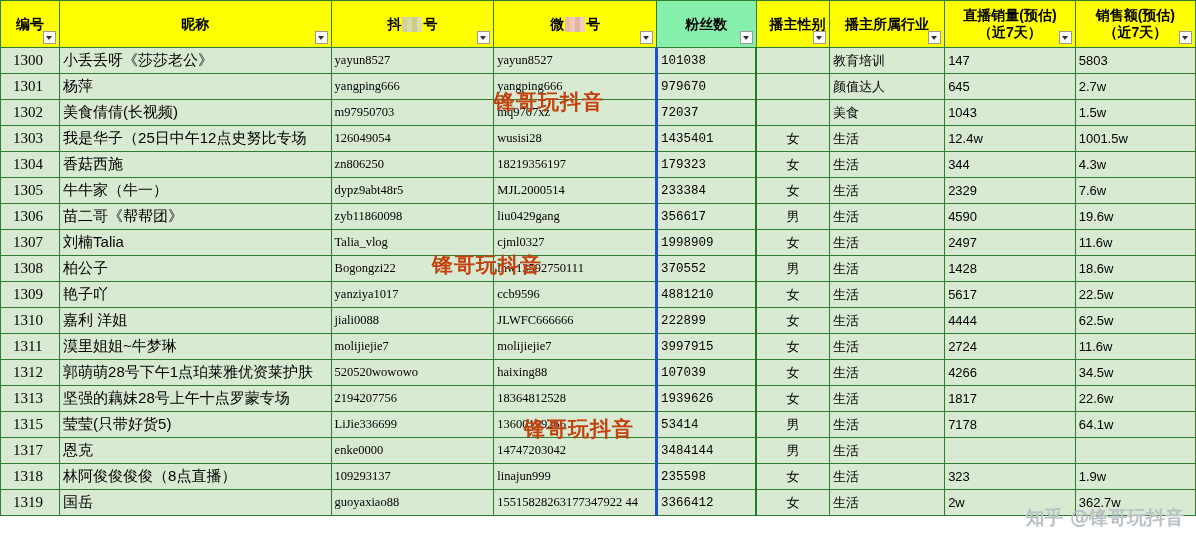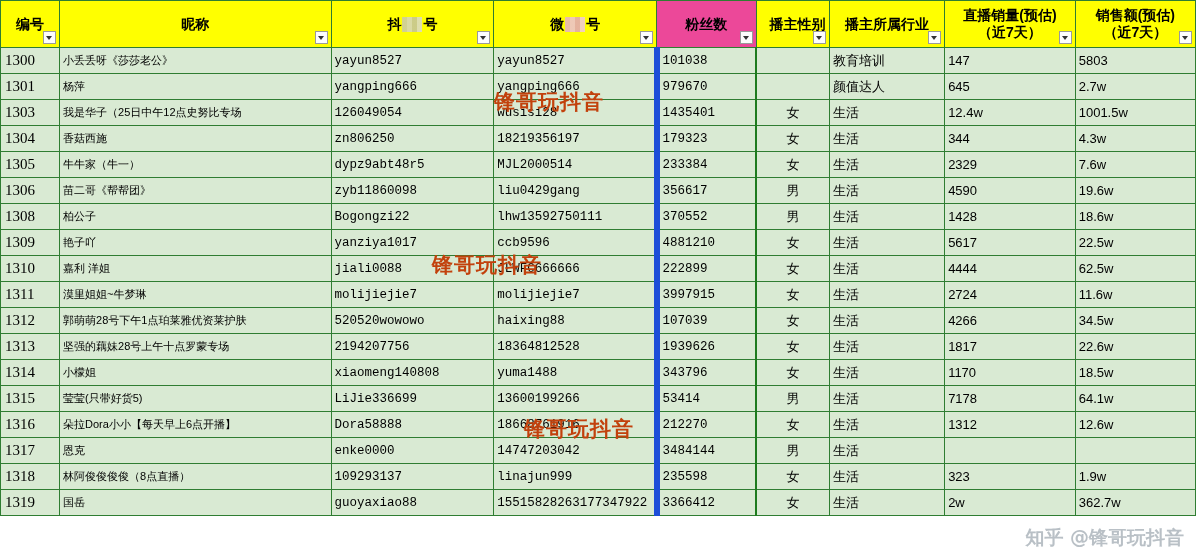--- a/index.html
+++ b/index.html
@@ -29,21 +29,21 @@
   thead th{
     background:#ffff00;
     text-align:center;
     font-weight:bold;
     font-size:14px;
     height:46px;
     line-height:17px;
     position:relative;
     border:1px solid #2f7d32;
   }
-  th.hl-green{background:#ec4899;}
+  th.hl-green{background:#86efac;}
   th .filter-arrow{
     position:absolute;
     right:3px;bottom:3px;
     width:11px;height:11px;
     background:#fdfdfd;
     border:1px solid #9a9a9a;
     display:block;
   }
   th .filter-arrow:after{
     content:"";
@@ -54,33 +54,33 @@
     border-top:4px solid #333;
   }
   tbody td{
     background:#d9ead3;
     font-size:13px;
   }
   td.col-id{
     text-align:left;
     font-family:"Liberation Serif","DejaVu Serif",serif;
     font-size:15px;
-    padding-left:4px;
+    padding-left:12px;
   }
   td.col-nick{
-    font-size:11px;
+    font-size:15px;
   }
   td.mono{
-    font-family:Liberation Mono, monospace;
+    font-family:Liberation Serif, serif;
     font-size:12.5px;
   }
   td.col-fans{
     font-family:"Liberation Mono","DejaVu Sans Mono",monospace;
     font-size:12.5px;
-    border-left:6px solid #1d4ed8;
+    border-left:3px solid #1d4ed8;
     border-right:2px solid #1e7b1e;
   }
   .col-w-id{width:50px;}
   .col-w-nick{width:255px;}
   .col-w-douyin{width:150px;}
   .col-w-weixin{width:150px;}
   .col-w-fans{width:89px;}
   .col-w-gender{width:64px;text-align:center;}
   .col-w-industry{width:104px;}
   .col-w-sales{width:119px;}
@@ -114,21 +114,21 @@
     letter-spacing:1px;
     pointer-events:none;
     white-space:nowrap;
     font-family:"DejaVu Sans","Liberation Sans",sans-serif;
   }
   .wm1{left:494px;top:88px;}
   .wm2{left:432px;top:251px;}
   .wm3{left:524px;top:415px;}
   .wm-zhihu{
     position:absolute;
-    right:12px;bottom:0;
+    right:12px;bottom:20px;
     color:#b9c0c6;
     font-size:19px;
     font-weight:bold;
     white-space:nowrap;
     pointer-events:none;
     font-family:"DejaVu Sans","Liberation Sans",sans-serif;
   }
 </style>
 </head>
 <body>
@@ -197,20 +197,31 @@
         <td class="col-nick col-w-nick">杨萍</td>
         <td class="mono col-w-douyin">yangping666</td>
         <td class="mono col-w-weixin">yangping666</td>
         <td class="col-fans col-w-fans">979670</td>
         <td class="col-w-gender"></td>
         <td class="col-w-industry">颜值达人</td>
         <td class="col-w-sales">645</td>
         <td class="col-w-amount">2.7w</td>
       </tr>
       <tr>
+        <td class="col-id col-w-id">1302</td>
+        <td class="col-nick col-w-nick">美食倩倩(长视频)</td>
+        <td class="mono col-w-douyin">m97950703</td>
+        <td class="mono col-w-weixin">mq9707xz</td>
+        <td class="col-fans col-w-fans">72037</td>
+        <td class="col-w-gender"></td>
+        <td class="col-w-industry">美食</td>
+        <td class="col-w-sales">1043</td>
+        <td class="col-w-amount">1.5w</td>
+      </tr>
+      <tr>
         <td class="col-id col-w-id">1303</td>
         <td class="col-nick col-w-nick">我是华子（25日中午12点史努比专场</td>
         <td class="mono col-w-douyin">126049054</td>
         <td class="mono col-w-weixin">wusisi28</td>
         <td class="col-fans col-w-fans">1435401</td>
         <td class="col-w-gender">女</td>
         <td class="col-w-industry">生活</td>
         <td class="col-w-sales">12.4w</td>
         <td class="col-w-amount">1001.5w</td>
       </tr>
@@ -241,20 +252,31 @@
         <td class="col-nick col-w-nick">苗二哥《帮帮团》</td>
         <td class="mono col-w-douyin">zyb11860098</td>
         <td class="mono col-w-weixin">liu0429gang</td>
         <td class="col-fans col-w-fans">356617</td>
         <td class="col-w-gender">男</td>
         <td class="col-w-industry">生活</td>
         <td class="col-w-sales">4590</td>
         <td class="col-w-amount">19.6w</td>
       </tr>
       <tr>
+        <td class="col-id col-w-id">1307</td>
+        <td class="col-nick col-w-nick">刘楠Talia</td>
+        <td class="mono col-w-douyin">Talia_vlog</td>
+        <td class="mono col-w-weixin">cjml0327</td>
+        <td class="col-fans col-w-fans">1998909</td>
+        <td class="col-w-gender">女</td>
+        <td class="col-w-industry">生活</td>
+        <td class="col-w-sales">2497</td>
+        <td class="col-w-amount">11.6w</td>
+      </tr>
+      <tr>
         <td class="col-id col-w-id">1308</td>
         <td class="col-nick col-w-nick">柏公子</td>
         <td class="mono col-w-douyin">Bogongzi22</td>
         <td class="mono col-w-weixin">lhw13592750111</td>
         <td class="col-fans col-w-fans">370552</td>
         <td class="col-w-gender">男</td>
         <td class="col-w-industry">生活</td>
         <td class="col-w-sales">1428</td>
         <td class="col-w-amount">18.6w</td>
       </tr>
@@ -307,53 +329,31 @@
         <td class="col-nick col-w-nick">坚强的藕妹28号上午十点罗蒙专场</td>
         <td class="mono col-w-douyin">2194207756</td>
         <td class="mono col-w-weixin">18364812528</td>
         <td class="col-fans col-w-fans">1939626</td>
         <td class="col-w-gender">女</td>
         <td class="col-w-industry">生活</td>
         <td class="col-w-sales">1817</td>
         <td class="col-w-amount">22.6w</td>
       </tr>
       <tr>
-        <td class="col-id col-w-id">1314</td>
-        <td class="col-nick col-w-nick">小檬姐</td>
-        <td class="mono col-w-douyin">xiaomeng140808</td>
-        <td class="mono col-w-weixin">yuma1488</td>
-        <td class="col-fans col-w-fans">343796</td>
-        <td class="col-w-gender">女</td>
-        <td class="col-w-industry">生活</td>
-        <td class="col-w-sales">1170</td>
-        <td class="col-w-amount">18.5w</td>
-      </tr>
-      <tr>
         <td class="col-id col-w-id">1315</td>
         <td class="col-nick col-w-nick">莹莹(只带好货5)</td>
         <td class="mono col-w-douyin">LiJie336699</td>
         <td class="mono col-w-weixin">13600199266</td>
         <td class="col-fans col-w-fans">53414</td>
         <td class="col-w-gender">男</td>
         <td class="col-w-industry">生活</td>
         <td class="col-w-sales">7178</td>
         <td class="col-w-amount">64.1w</td>
       </tr>
       <tr>
-        <td class="col-id col-w-id">1316</td>
-        <td class="col-nick col-w-nick">朵拉Dora小小【每天早上6点开播】</td>
-        <td class="mono col-w-douyin">Dora58888</td>
-        <td class="mono col-w-weixin">18668761916</td>
-        <td class="col-fans col-w-fans">212270</td>
-        <td class="col-w-gender">女</td>
-        <td class="col-w-industry">生活</td>
-        <td class="col-w-sales">1312</td>
-        <td class="col-w-amount">12.6w</td>
-      </tr>
-      <tr>
         <td class="col-id col-w-id">1317</td>
         <td class="col-nick col-w-nick">恩克</td>
         <td class="mono col-w-douyin">enke0000</td>
         <td class="mono col-w-weixin">14747203042</td>
         <td class="col-fans col-w-fans">3484144</td>
         <td class="col-w-gender">男</td>
         <td class="col-w-industry">生活</td>
         <td class="col-w-sales"></td>
         <td class="col-w-amount"></td>
       </tr>

